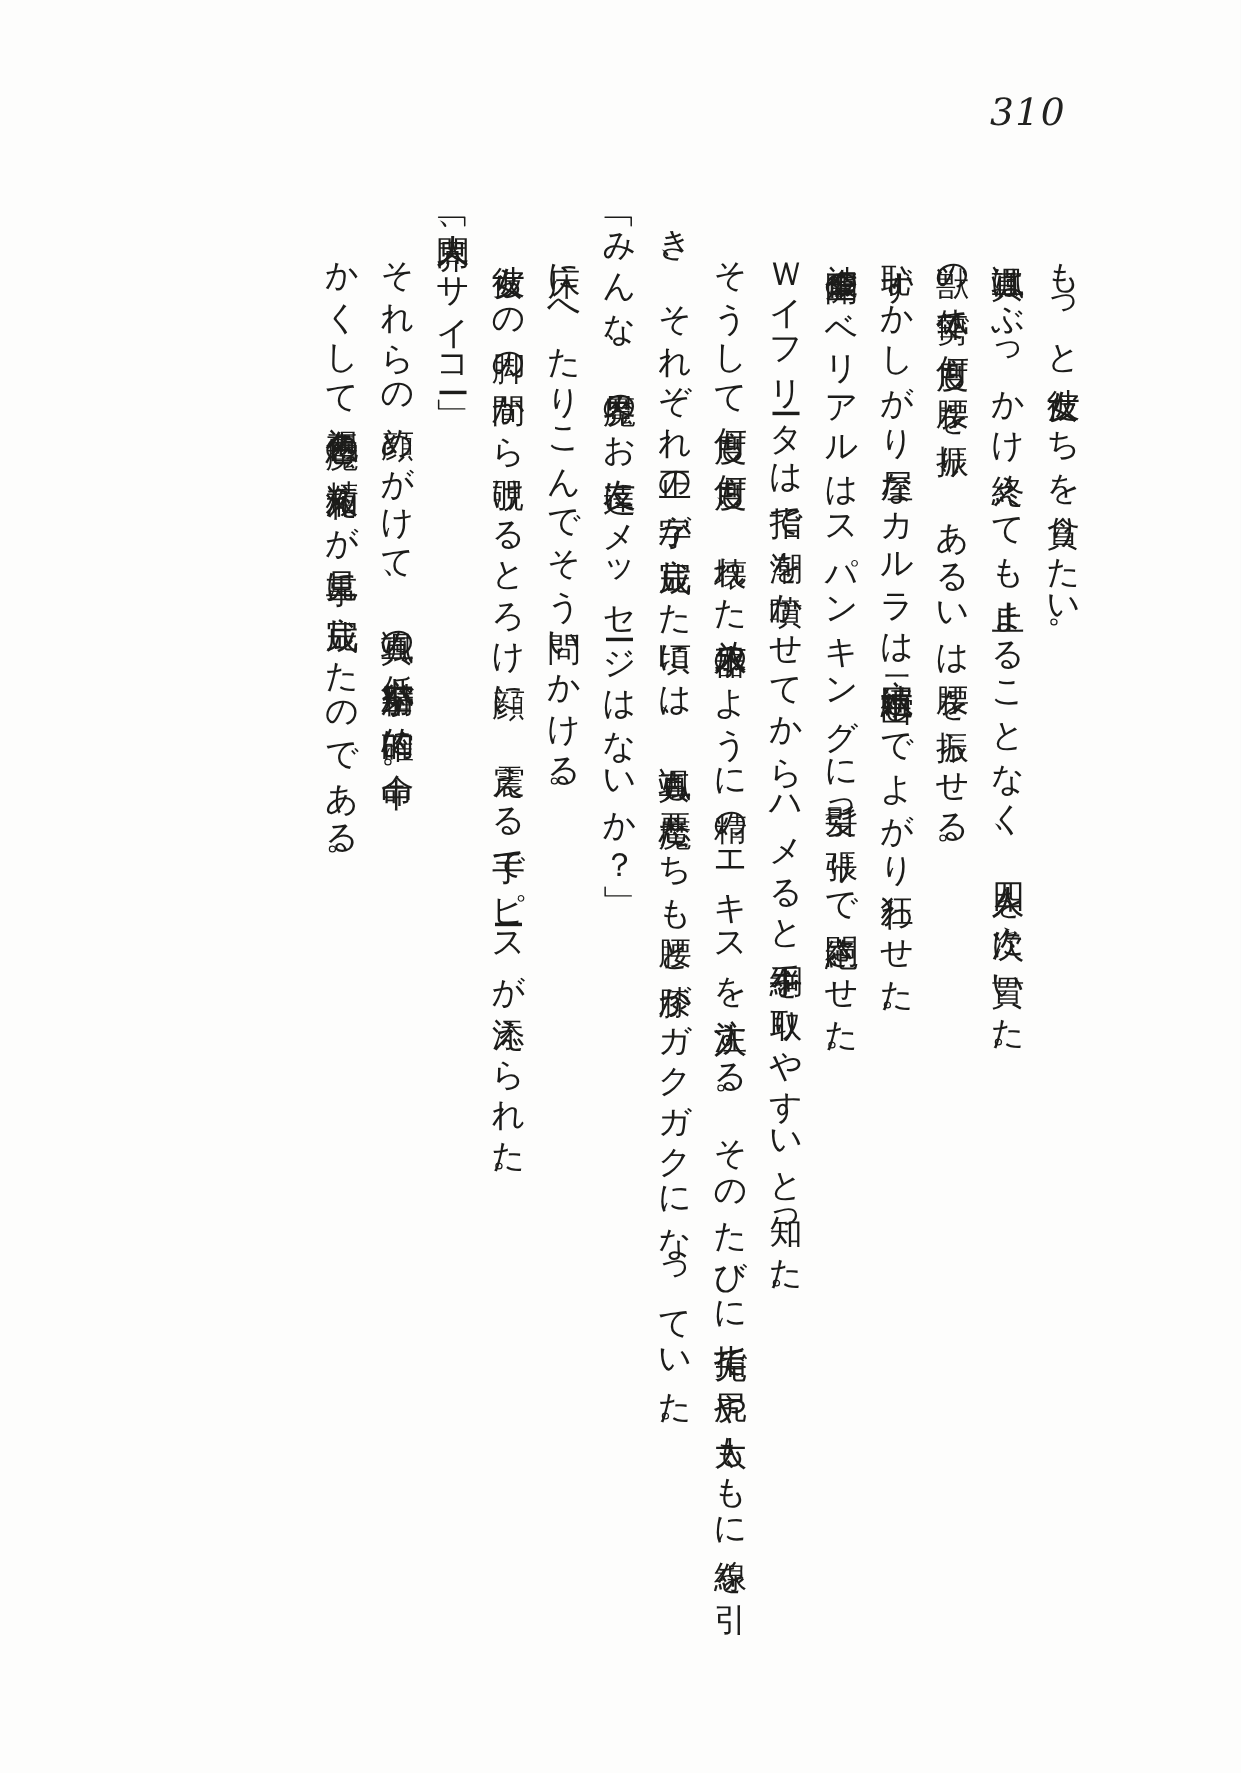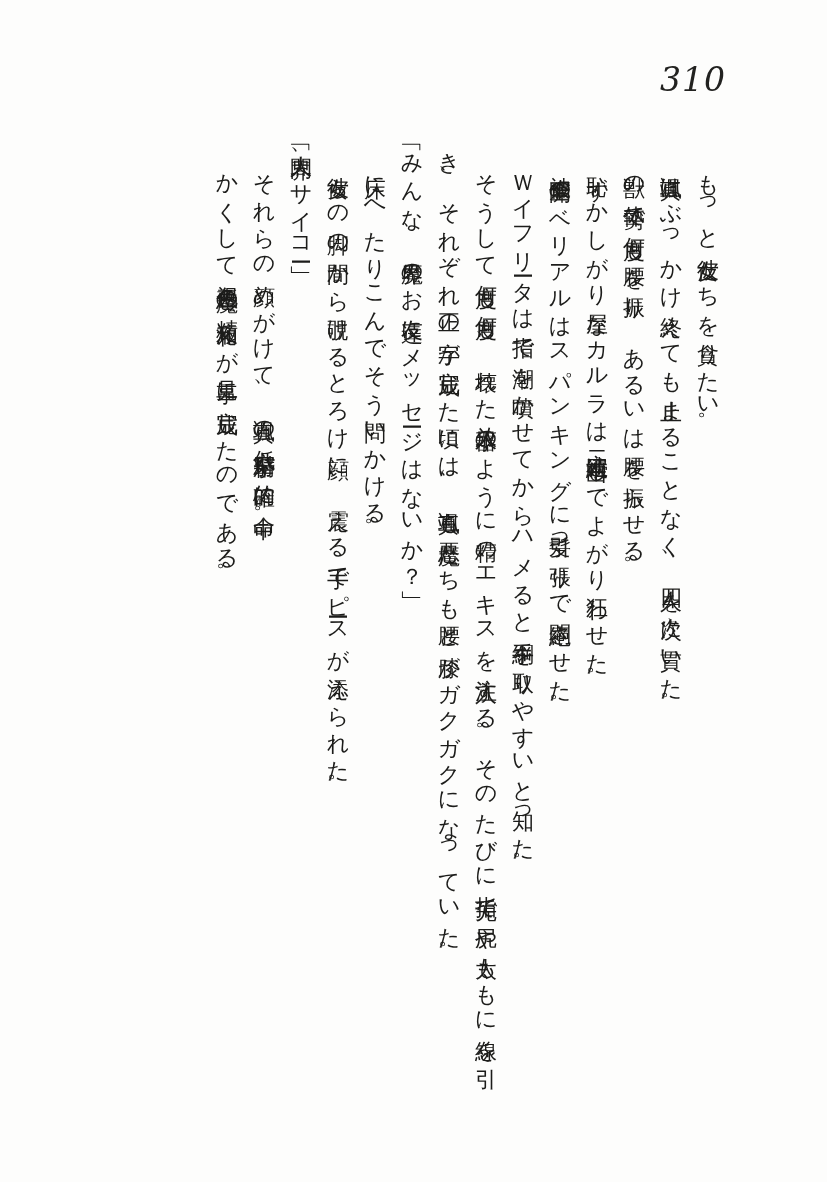--- a/index.html
+++ b/index.html
@@ -18,21 +18,21 @@
     height: 1182px;
     background: #fdfdfc;
     overflow: hidden;
   }
   .page-number {
     position: absolute;
     top: 60px;
     left: 660px;
     font-family: "DejaVu Serif", "Liberation Serif", serif;
     font-style: italic;
-    font-size: 33px;
+    font-size: 25px;
     letter-spacing: 1px;
     color: #222220;
   }
   .novel-text-block {
     position: absolute;
     top: 137px;
     right: 100px;
     height: 920px;
     writing-mode: vertical-rl;
     text-orientation: mixed;

